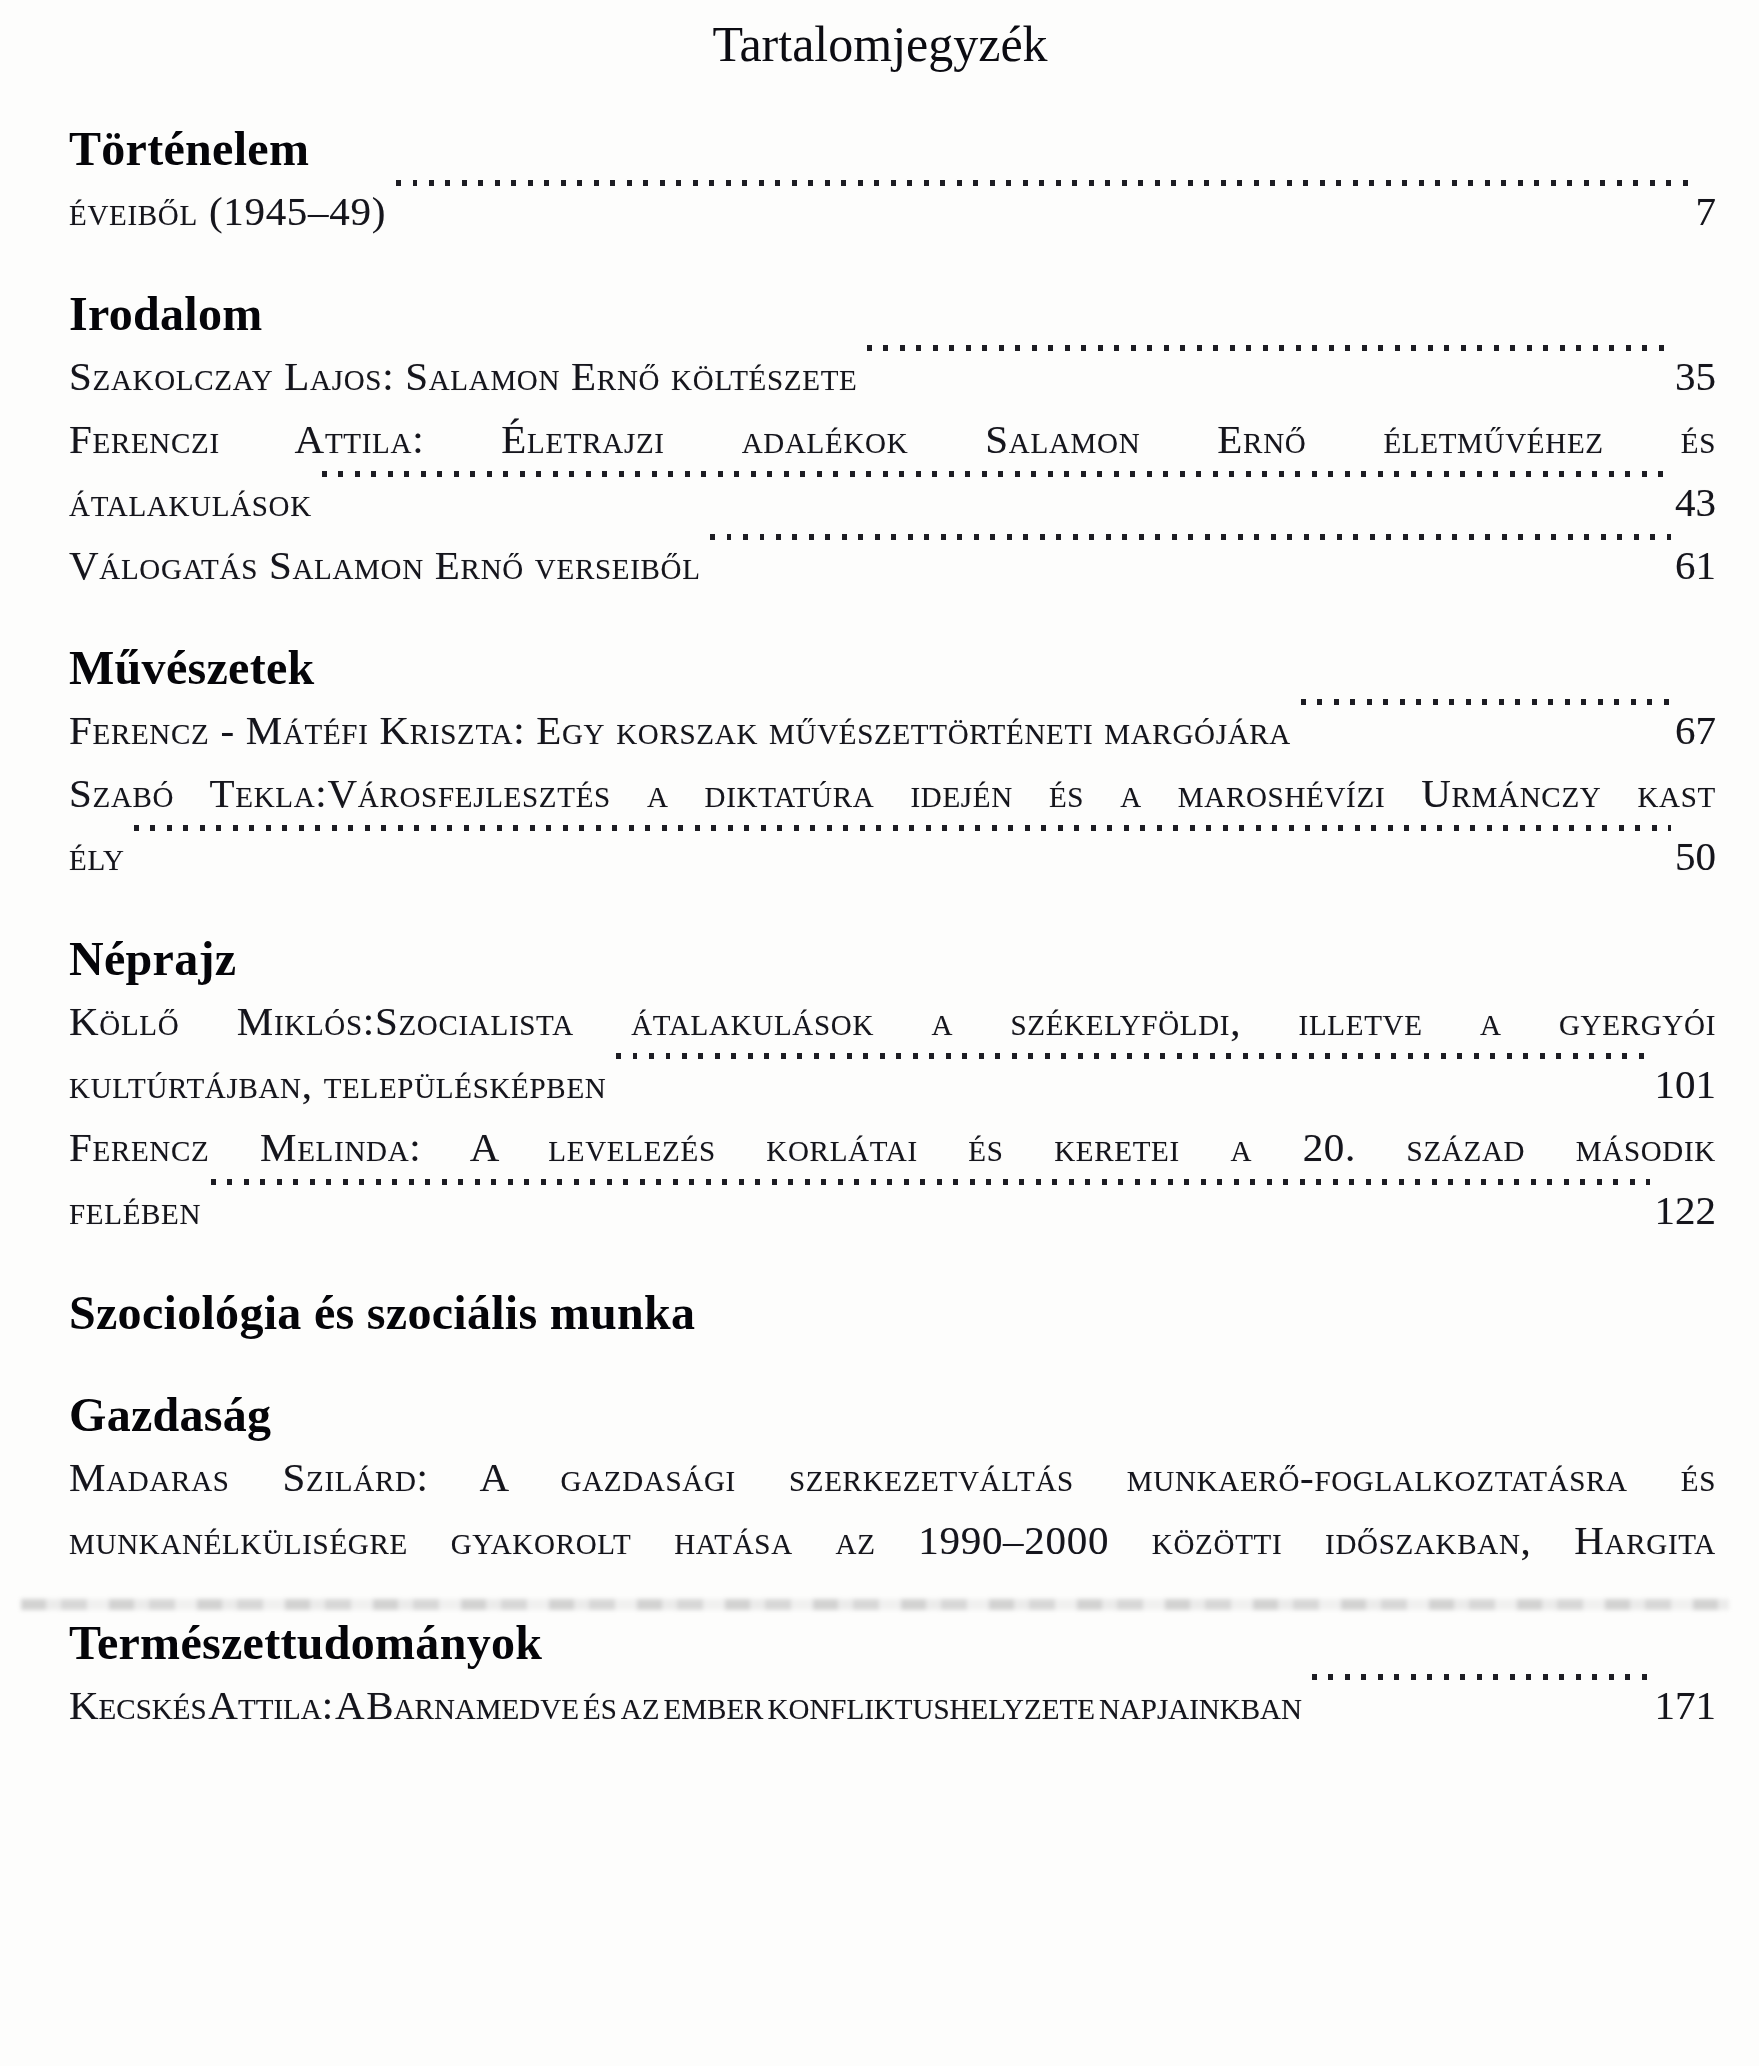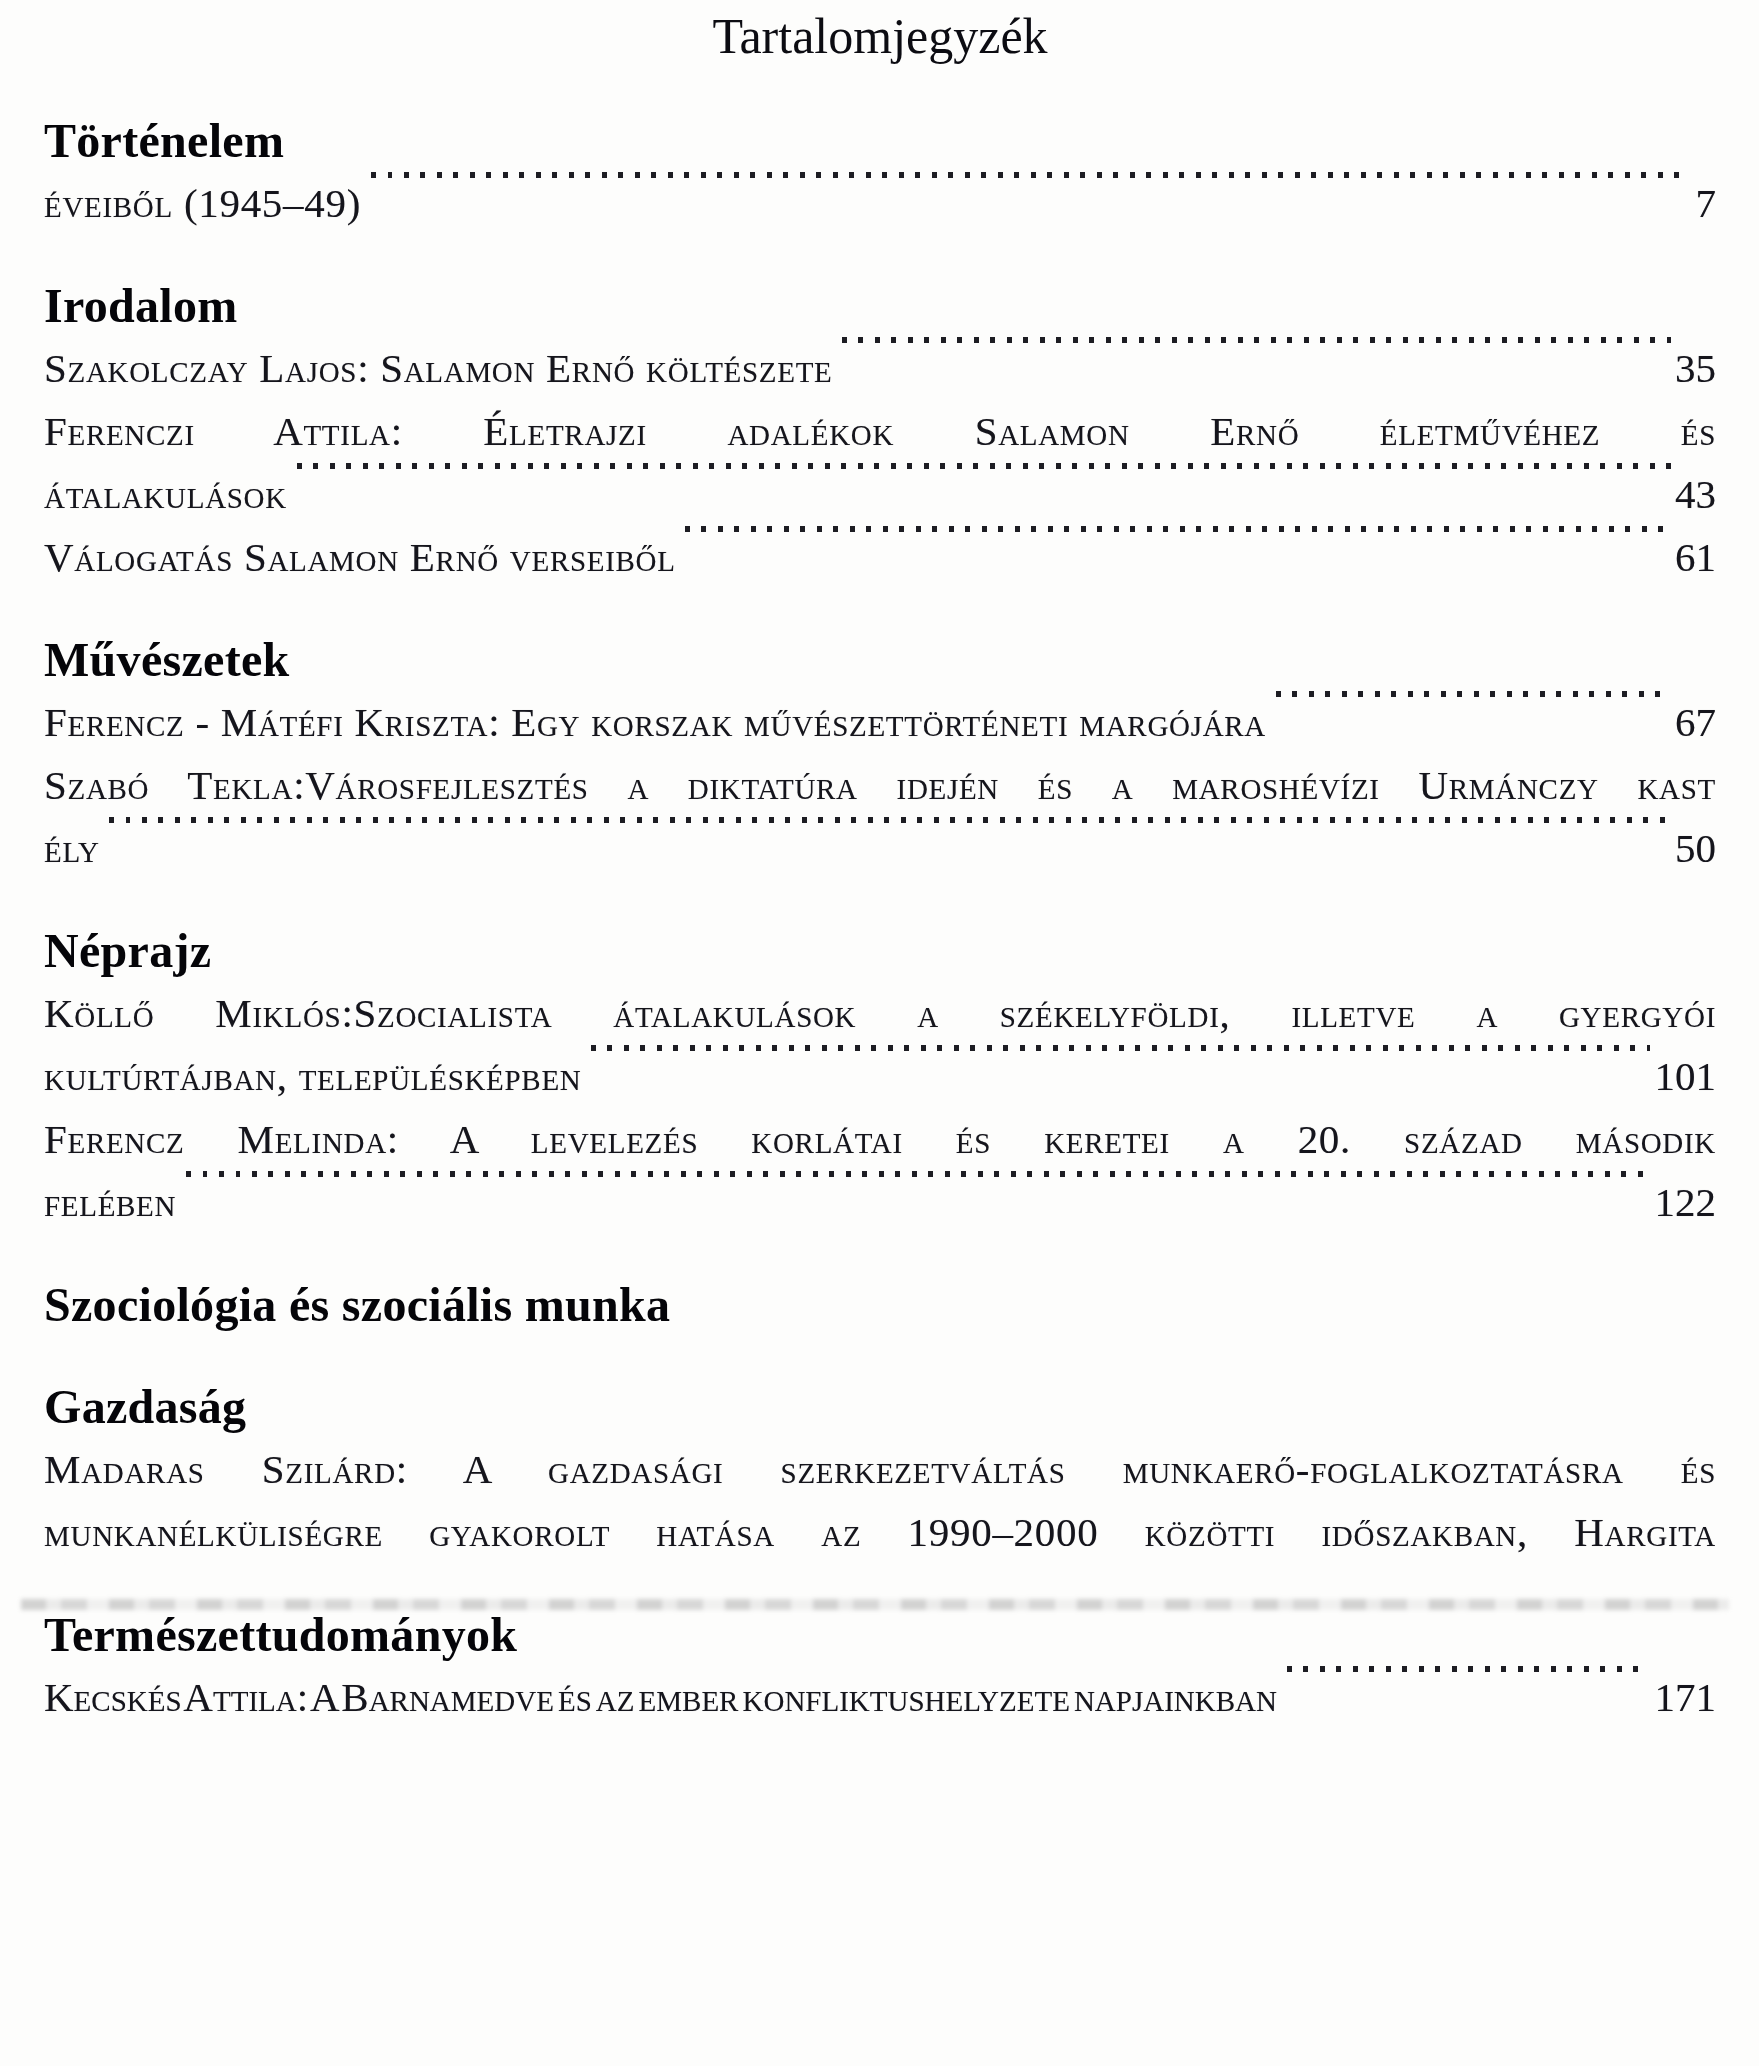--- a/index.html
+++ b/index.html
@@ -5,33 +5,33 @@
   html, body { margin: 0; padding: 0; }
   body {
     width: 1760px; height: 2066px;
     background: #fdfdfc;
     overflow: hidden;
   }
   .page {
     position: relative;
     width: 1760px; height: 1618px;
     box-sizing: border-box;
-    padding: 3px 44px 0 44px;
+    padding: 11px 44px 0 44px;
     font-family: "Liberation Serif", "DejaVu Serif", serif;
     color: #14141a;
   }
   .title {
     margin: 0;
     text-align: center;
     font-size: 50px;
     font-weight: 400;
     line-height: 67px;
     color: #0c0c12;
   }
-  .section { margin-top: 39px; }
+  .section { margin-top: 39px; margin-left: 25px; }
   .heading {
     margin: 0;
     font-size: 48px;
     font-weight: 700;
     line-height: 63px;
     letter-spacing: 0.3px;
     color: #050509;
   }
   .line {
     font-variant: small-caps;

